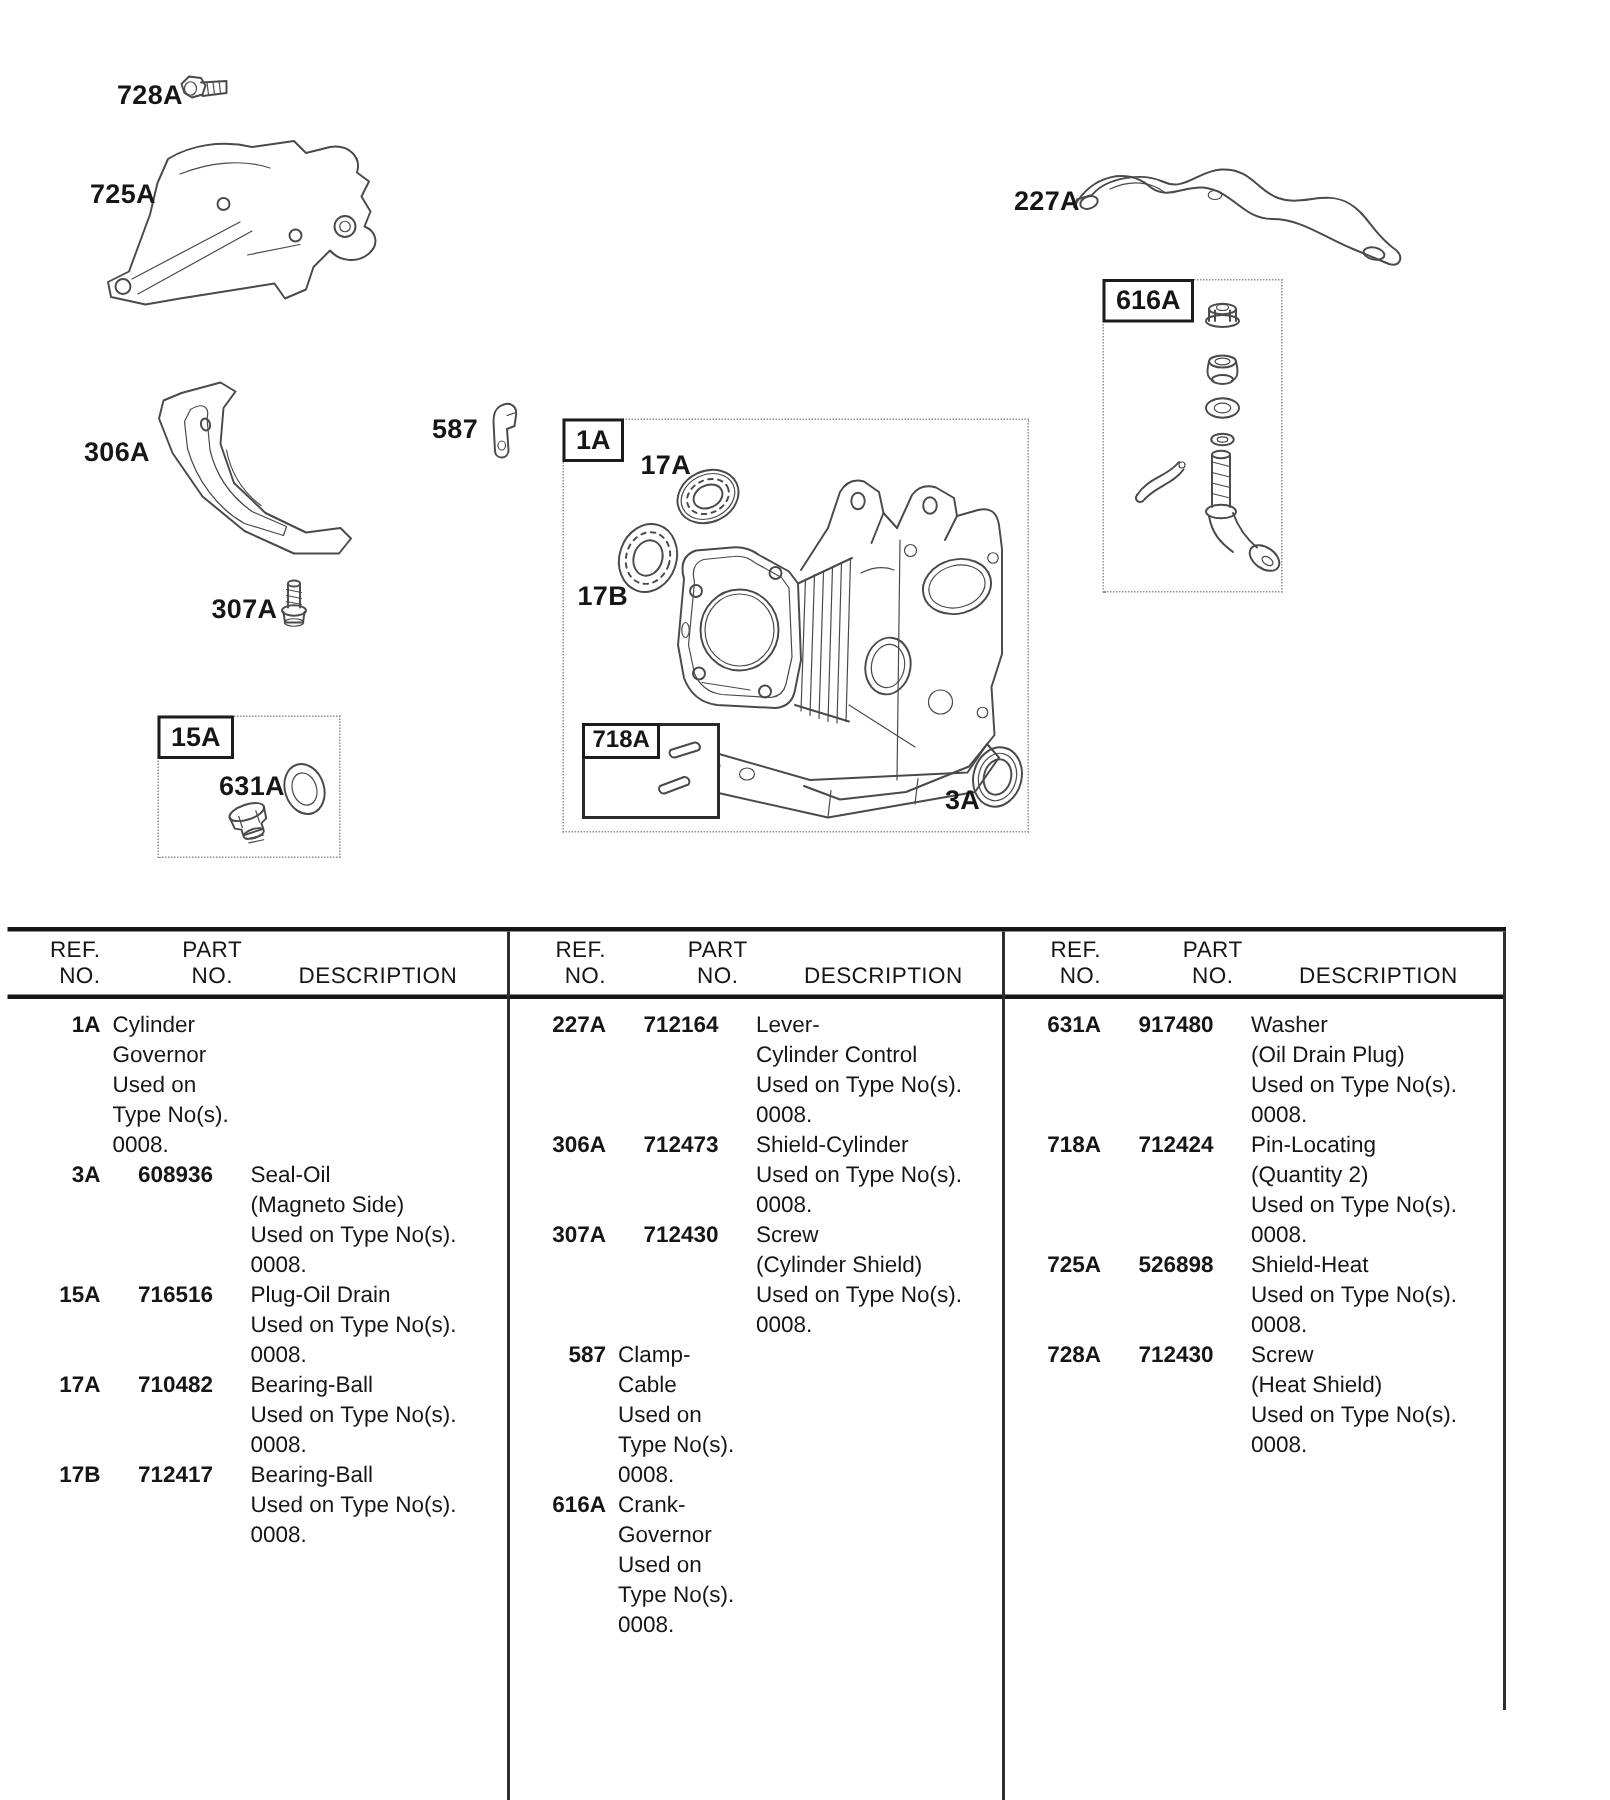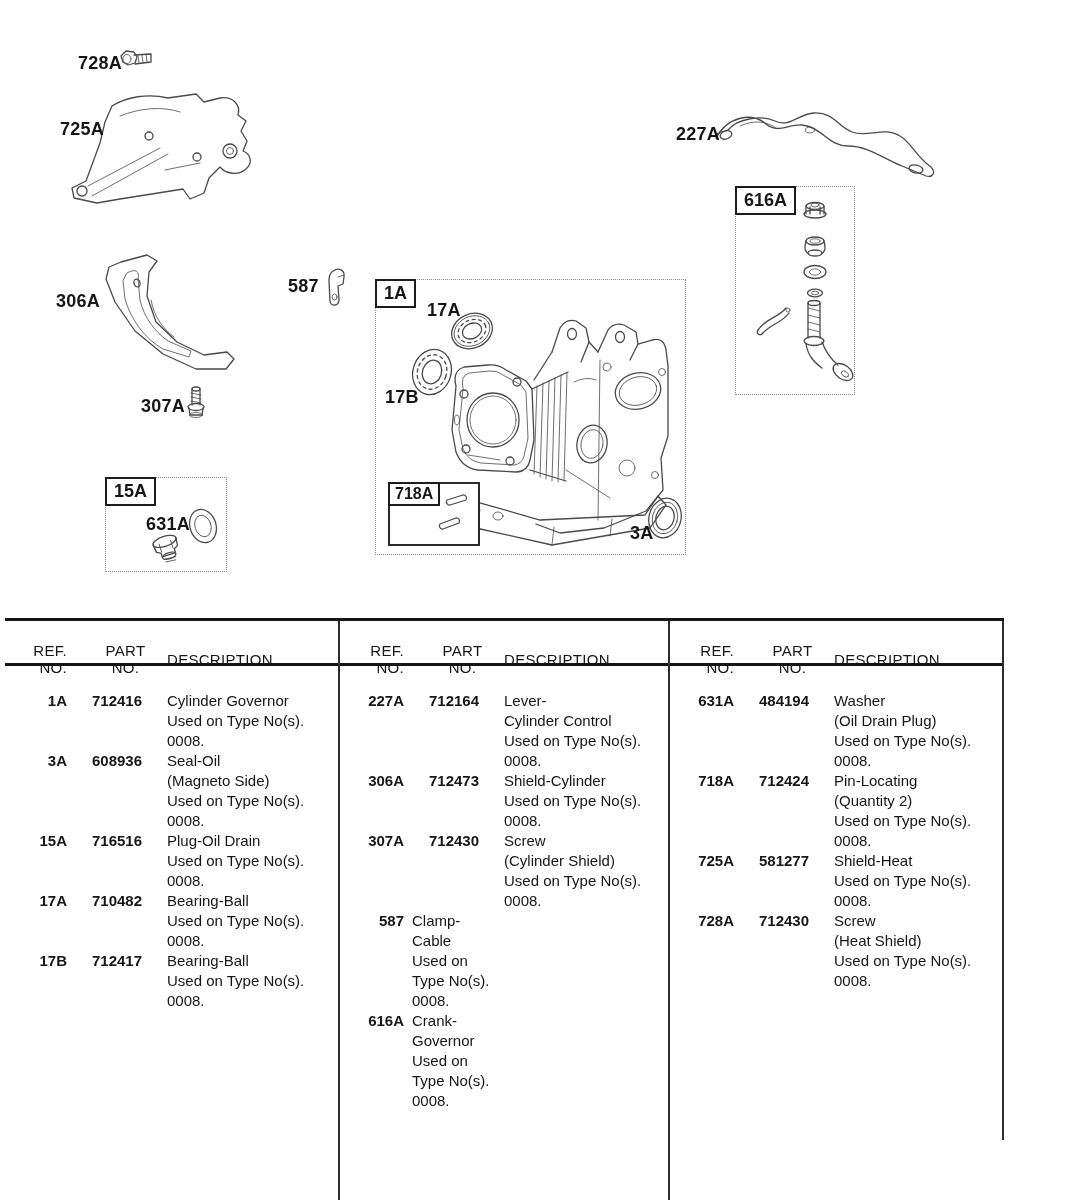--- a/index.html
+++ b/index.html
@@ -23,25 +23,25 @@
           border-top:3px solid #151515;font-size:15px;}
   .hrule{position:absolute;top:42px;left:0;right:0;border-top:3px solid #151515;}
   .vline{position:absolute;top:0;border-left:2px solid #2e2e2e;}
   .v1{left:333px;height:582px;}
   .v2{left:663px;height:582px;}
   .v3{left:997px;height:519px;}
   .colwrap{position:absolute;top:0;bottom:0;}
   .colwrap.c1{left:0;width:330px;}
   .colwrap.c2{left:337px;width:324px;}
   .colwrap.c3{left:667px;width:328px;}
-  .thead{display:grid;grid-template-columns:62px 92px 1fr;padding-top:21px;
-         line-height:17px;letter-spacing:.3px;}
+  .thead{display:grid;grid-template-columns:62px 92px 1fr;padding-top:4px;
+         line-height:17px;letter-spacing:.3px;gap:16px;}
   .h-ref{text-align:right;}
   .h-part{padding-left:25px;text-align:center;}
-  .h-desc{display:flex;align-items:center;padding-left:8px;}
+  .h-desc{display:flex;align-items:flex-end;padding-left:8px;}
   .rows{margin-top:15px;}
   .trow{display:grid;grid-template-columns:62px 92px 1fr;line-height:20px;}
   .c-ref{text-align:right;font-weight:700;}
   .c-part{padding-left:25px;font-weight:700;}
   .c-desc{padding-left:8px;}
 </style>
 </head>
 <body>
 
 <div class="page">
@@ -275,21 +275,20 @@
           <div>PART</div>
             <div>NO.</div>
         </div>
         <div class="h-desc">
           <span>DESCRIPTION</span>
         </div>
       </div>
       <div class="rows">
           <div class="trow">
             <div class="c-ref">1A</div>
-            <div class="c-part">712416</div>
             <div class="c-desc">
               <div>Cylinder Governor</div>
               <div>Used on Type No(s).</div>
               <div>0008.</div>
             </div>
           </div>
           <div class="trow">
             <div class="c-ref">3A</div>
             <div class="c-part">608936</div>
             <div class="c-desc">
@@ -402,41 +401,41 @@
           <div>PART</div>
             <div>NO.</div>
         </div>
         <div class="h-desc">
           <span>DESCRIPTION</span>
         </div>
       </div>
       <div class="rows">
           <div class="trow">
             <div class="c-ref">631A</div>
-            <div class="c-part">484194</div>
+            <div class="c-part">917480</div>
             <div class="c-desc">
               <div>Washer</div>
               <div>(Oil Drain Plug)</div>
               <div>Used on Type No(s).</div>
               <div>0008.</div>
             </div>
           </div>
           <div class="trow">
             <div class="c-ref">718A</div>
             <div class="c-part">712424</div>
             <div class="c-desc">
               <div>Pin-Locating</div>
               <div>(Quantity 2)</div>
               <div>Used on Type No(s).</div>
               <div>0008.</div>
             </div>
           </div>
           <div class="trow">
             <div class="c-ref">725A</div>
-            <div class="c-part">581277</div>
+            <div class="c-part">526898</div>
             <div class="c-desc">
               <div>Shield-Heat</div>
               <div>Used on Type No(s).</div>
               <div>0008.</div>
             </div>
           </div>
           <div class="trow">
             <div class="c-ref">728A</div>
             <div class="c-part">712430</div>
             <div class="c-desc">

